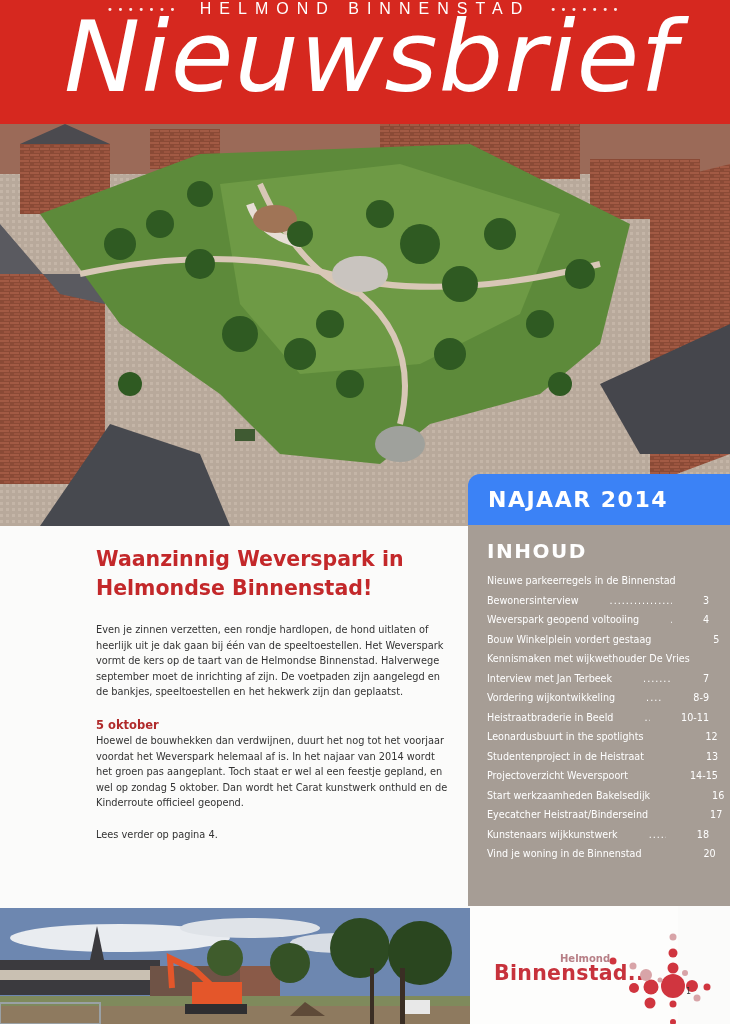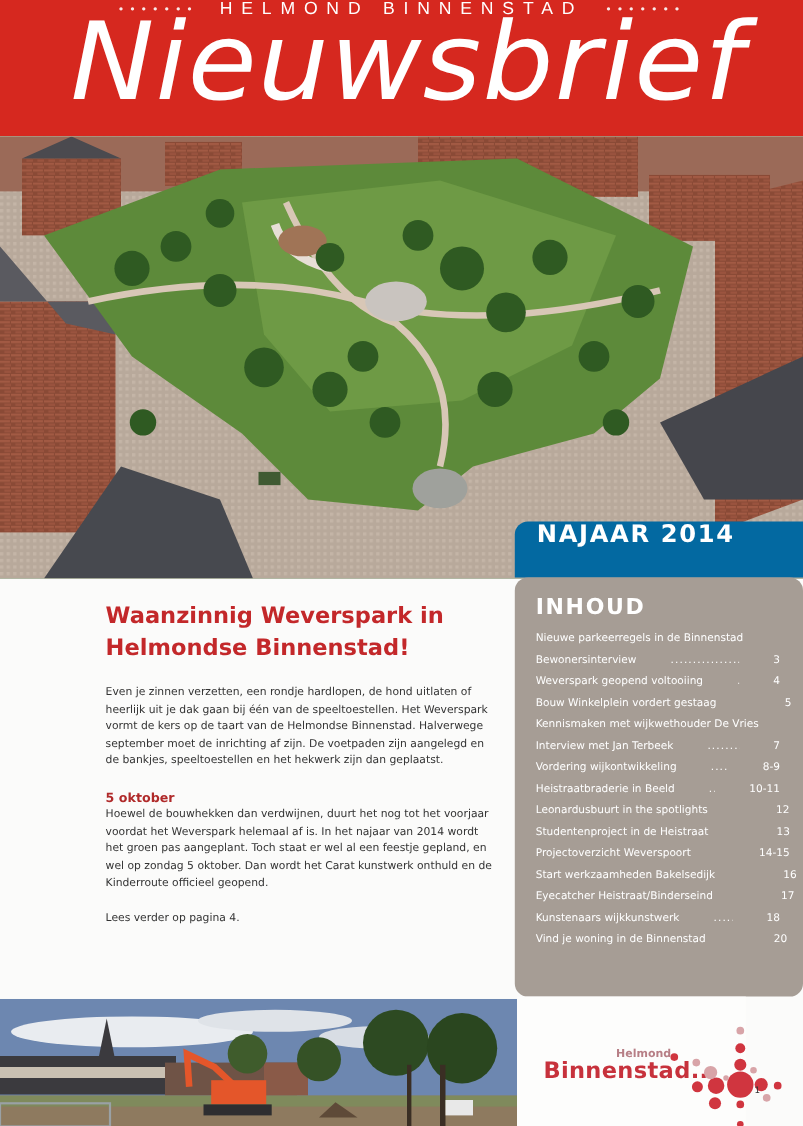--- a/index.html
+++ b/index.html
@@ -11,25 +11,25 @@
   .top-strip { position: absolute; top: 0; left: 0; width: 730px; height: 18px; display: flex; align-items: center; justify-content: center; }
   .dots { color: #fff; font-size: 10px; letter-spacing: 4.5px; margin: 0 20px; opacity: .9; }
   .top-label { color: #fff; font-family: "Liberation Sans", sans-serif; font-size: 16px; letter-spacing: 8px; font-weight: normal; }
   .title { position: absolute; left: 64px; top: 8px; color: #fff; font-family: "DejaVu Sans", sans-serif; font-style: oblique; font-size: 98px; font-weight: normal; letter-spacing: 1px; line-height: 1; transform: scaleX(1.04); transform-origin: left top; }
 
   
   .hero { position: absolute; left: 0; top: 124px; width: 730px; height: 402px; overflow: hidden; background: #7d8b6a; }
   .hero svg { width: 100%; height: 100%; display: block; }
 
   
-  .season { position: absolute; left: 468px; top: 474px; width: 262px; height: 51px; background: #0369a1; border-top-left-radius: 12px; display: flex; padding-left: 20px; }
+  .season { position: absolute; left: 468px; top: 474px; width: 262px; height: 51px; background: #3b82f6; border-top-left-radius: 12px; display: flex; align-items: center; padding-left: 20px; }
   .season span { color: #fff; font-family: "DejaVu Sans", sans-serif; font-size: 22px; font-weight: bold; letter-spacing: 1.5px; }
 
   
-  .toc { position: absolute; left: 468px; top: 525px; width: 262px; height: 381px; background: #a69d95; padding: 14px 0 0 19px; border-radius: 12px; }
+  .toc { position: absolute; left: 468px; top: 525px; width: 262px; height: 381px; background: #a69d95; padding: 14px 0 0 19px; }
   .toc-heading { color: #fff; font-family: "DejaVu Sans", sans-serif; font-size: 20px; font-weight: bold; letter-spacing: 1.5px; margin-bottom: 12px; }
   .toc-list { list-style: none; width: 222px; }
   .toc-item { display: flex; align-items: baseline; color: #fff; font-size: 9.6px; height: 19.5px; white-space: nowrap; gap: 28px; }
   .toc-item .t { flex: 0 0 auto; }
   .toc-item .lead { flex: 1 1 auto; overflow: hidden; margin: 0 3px; letter-spacing: 1px; }
   .toc-item .lead::after { content: "..............................................................................."; }
   .toc-item .p { flex: 0 0 auto; }
 
   
   .article { position: absolute; left: 96px; top: 545px; width: 352px; }

